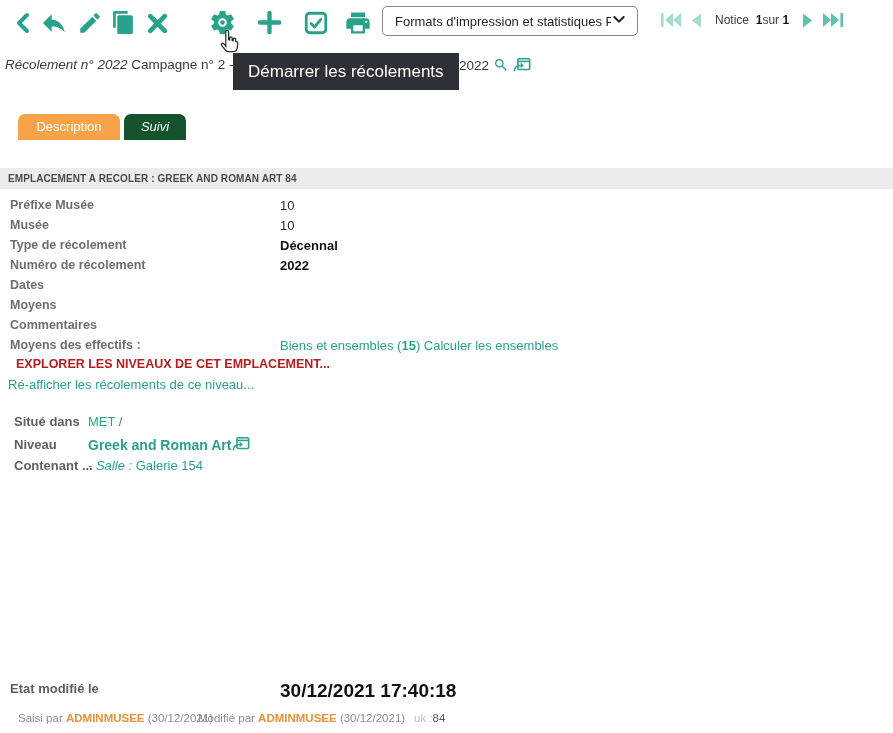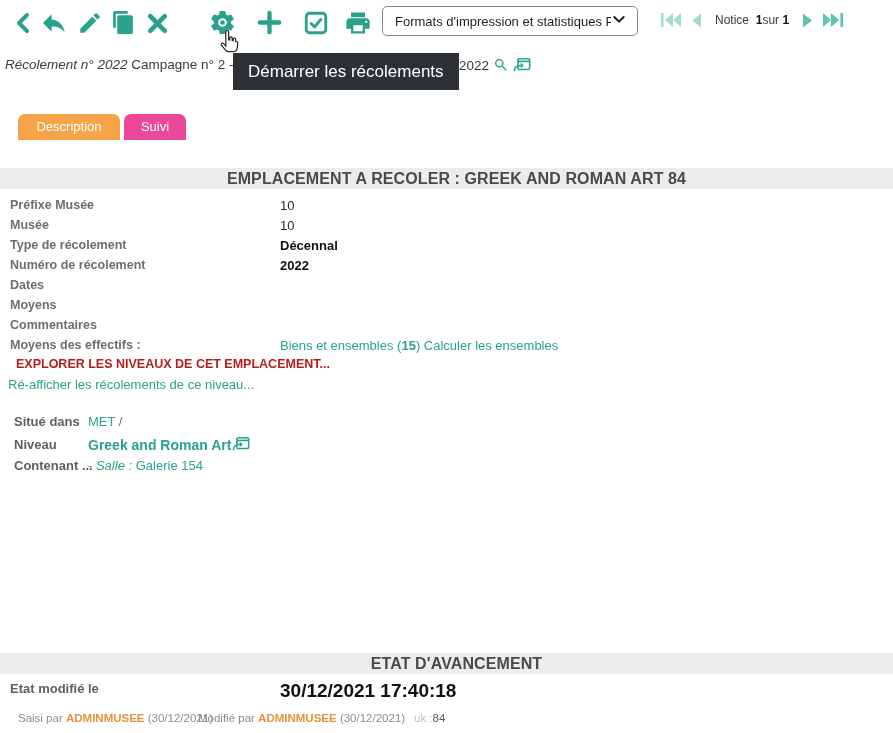--- a/index.html
+++ b/index.html
@@ -31,26 +31,26 @@
   .tooltip { position:absolute; left:233px; top:53px; height:37px; z-index:5;
     background:#2d3136; color:#fff; font-size:17px; line-height:37px;
     padding:0 15px; white-space:nowrap; }
 
   .cursor { position:absolute; left:215px; top:28px; z-index:20; line-height:0; pointer-events:none; }
 
   
   .tab { position:absolute; top:114px; height:26px; border-radius:7px 7px 0 0;
     color:#fff; font-size:13px; line-height:26px; text-align:center; cursor:pointer; }
   .tab-active { left:18px; width:102px; background:#f6a447; }
-  .tab-inactive { left:124px; width:62px; background:#ec4899; }
+  .tab-inactive { left:124px; width:62px; background:#14532d;font-style:italic; }
 
   
   .secbar { position:absolute; left:0; width:893px; height:21px; background:#ececec;
-    font-size:16px; font-weight:bold; color:#4a4a4a; line-height:21px; padding-left:20px;
-    letter-spacing:.1px;text-align:center; }
+    font-size:10px; font-weight:bold; color:#4a4a4a; line-height:21px; padding-left:8px;
+    letter-spacing:.1px; }
 
   
   .flabel { position:absolute; left:10px; font-size:12.5px; font-weight:bold; color:#6e6e6e; white-space:nowrap; }
   .fvalue { position:absolute; left:280px; font-size:13px; color:#2b2b2b; white-space:nowrap; }
   .fvalue.bold { font-weight:bold; color:#101010; }
 
   .teal { color:#29a28b; }
   a.link, .link { color:#29a28b; text-decoration:none; cursor:pointer; }
 
   .subhead { position:absolute; left:16px; font-size:12.5px; font-weight:bold; color:#b91c1c; white-space:nowrap; }
@@ -262,21 +262,20 @@
     </span>
   </div>
 
   <div class="loc-label" style="top:458px;">Contenant ...</div>
   <div class="loc-value" style="top:458px;">
     <span style="color:#6e6e6e;">- </span>
     <span class="teal" style="font-style:italic;">Salle :</span>
     <span class="teal">Galerie 154</span>
   </div>
 
-  <div class="secbar" style="top:653px;">ETAT D'AVANCEMENT</div>
   <div class="flabel" style="top:681px; font-size:13px; color:#5f5f5f;">Etat modifié le</div>
   <div class="fvalue bold" style="top:680px; font-size:19px;">30/12/2021 17:40:18</div>
 
   <div class="footer">
     <span class="grp" style="left:18px;">
       <span>Saisi par</span>
       <span class="usr">ADMINMUSEE</span>
       <span>(30/12/2021)</span>
     </span>
     <span class="grp" style="left:198px;">

